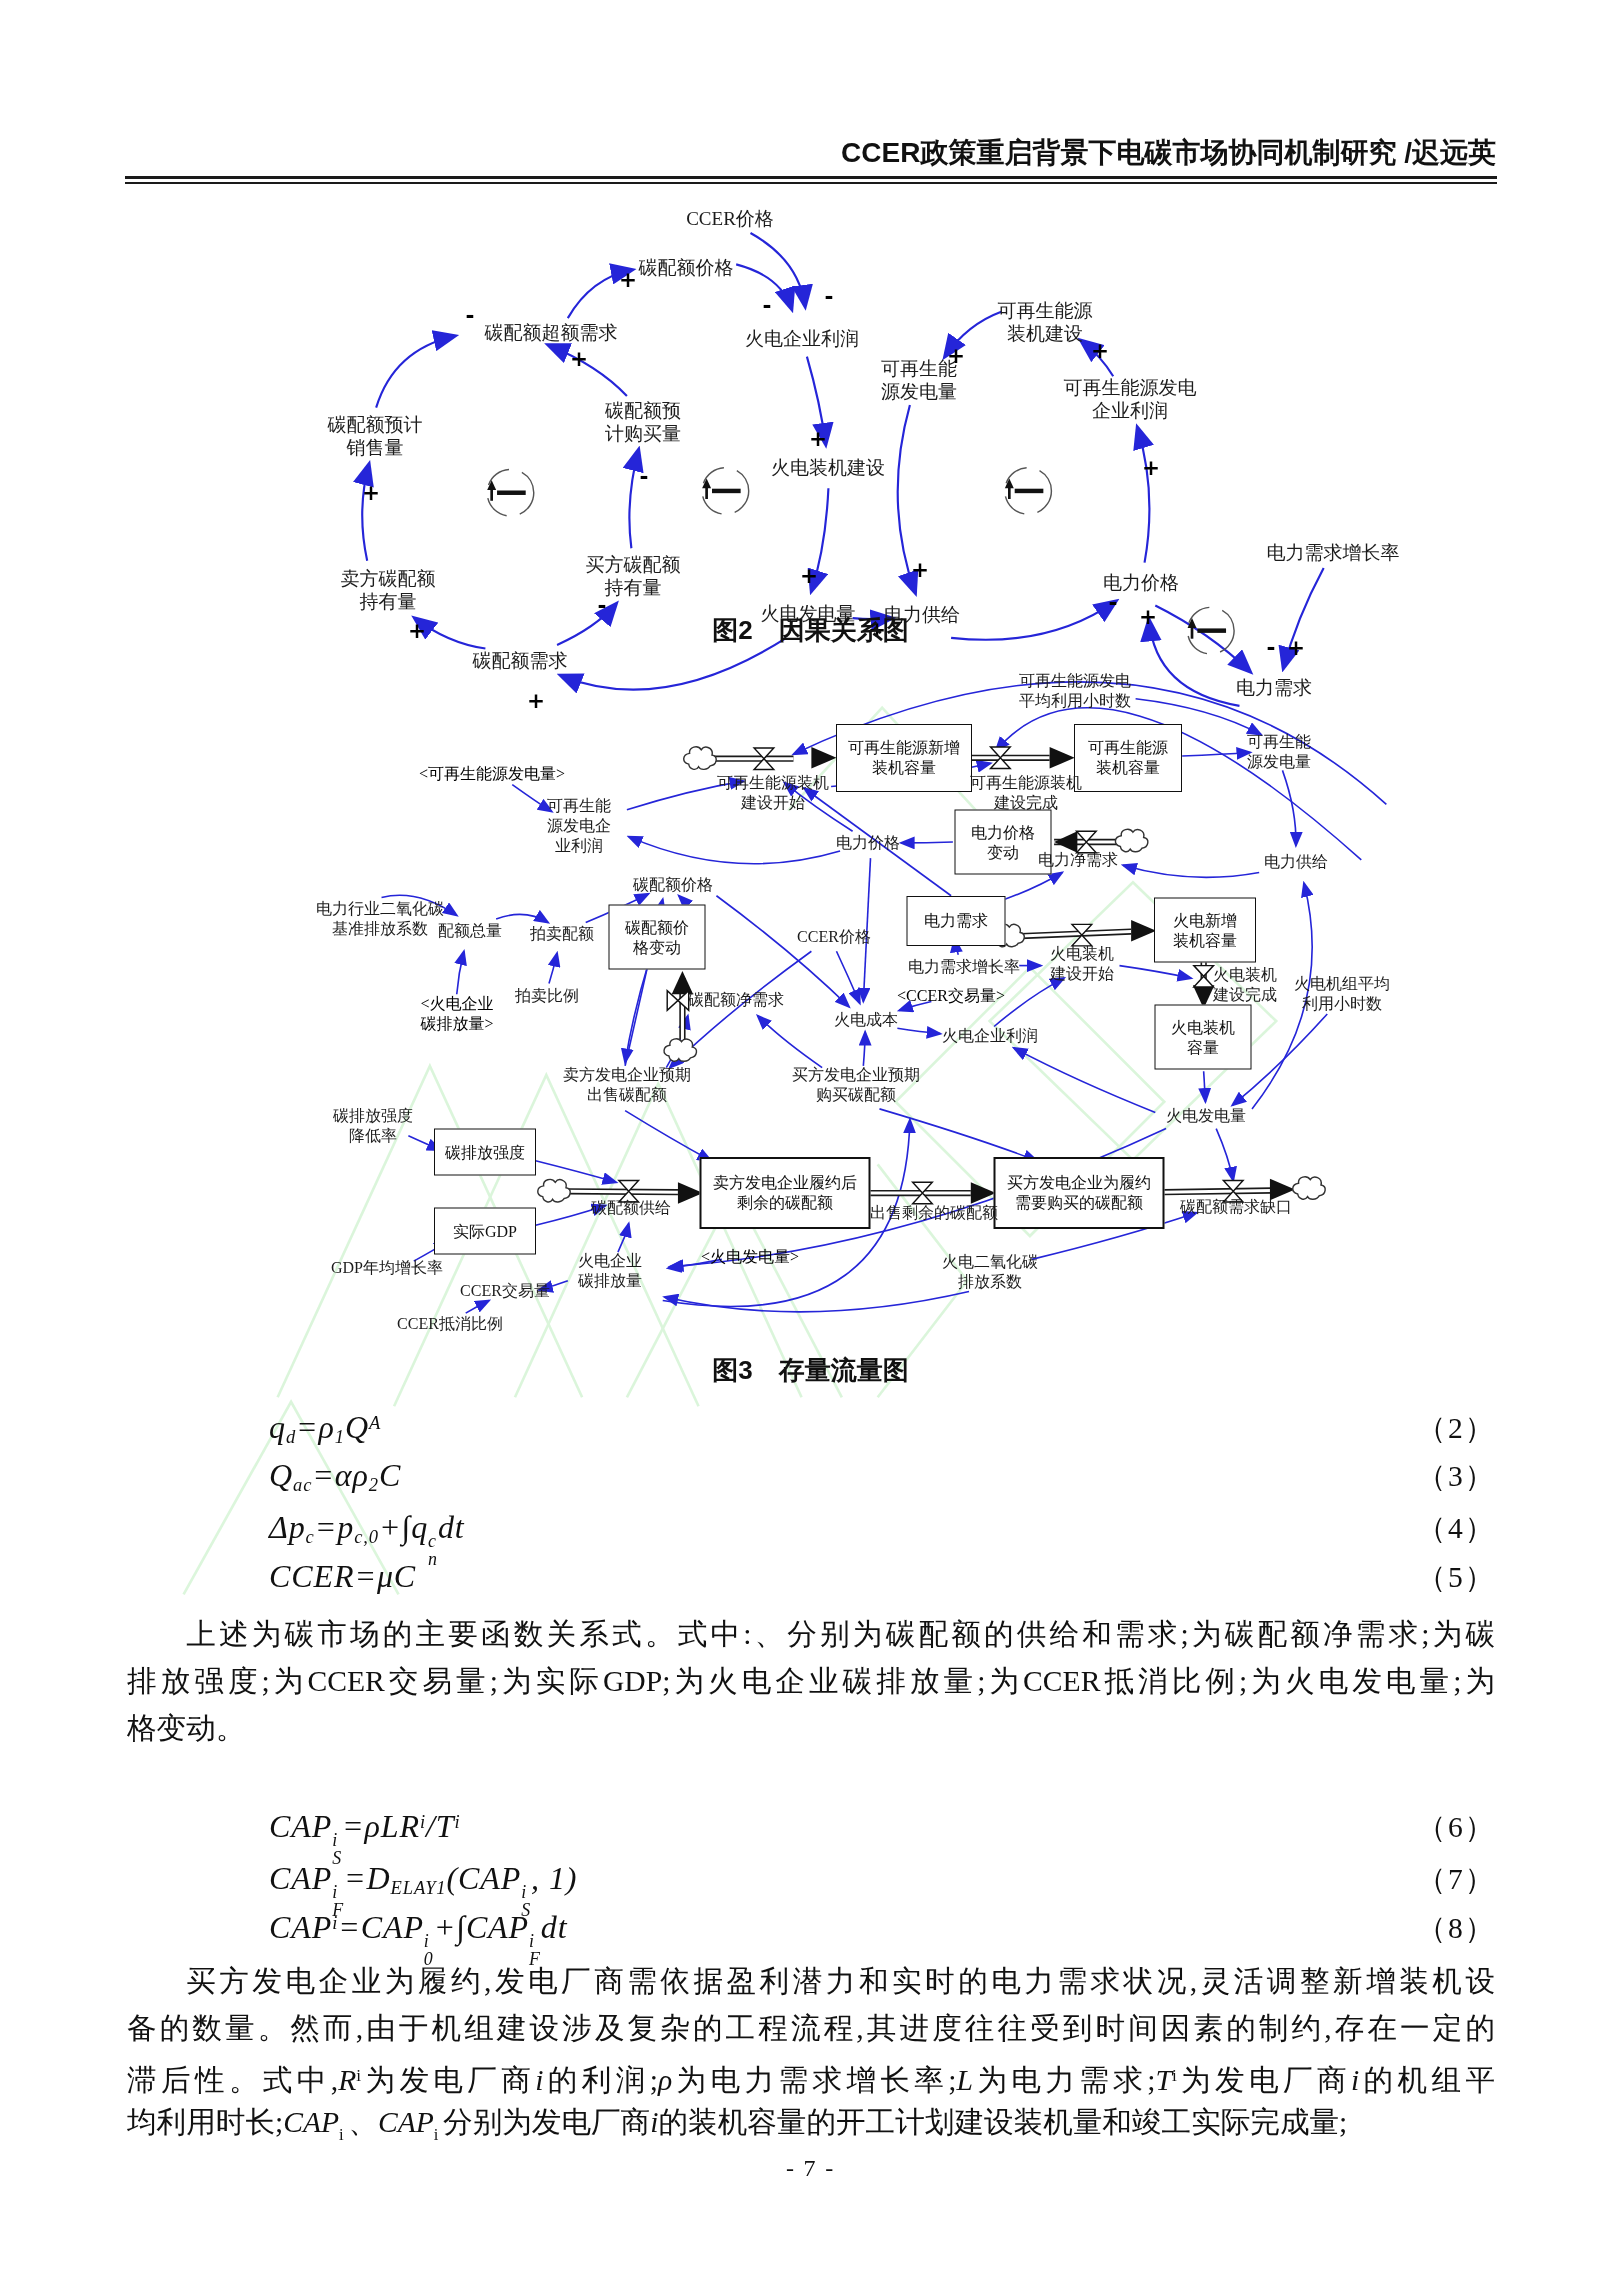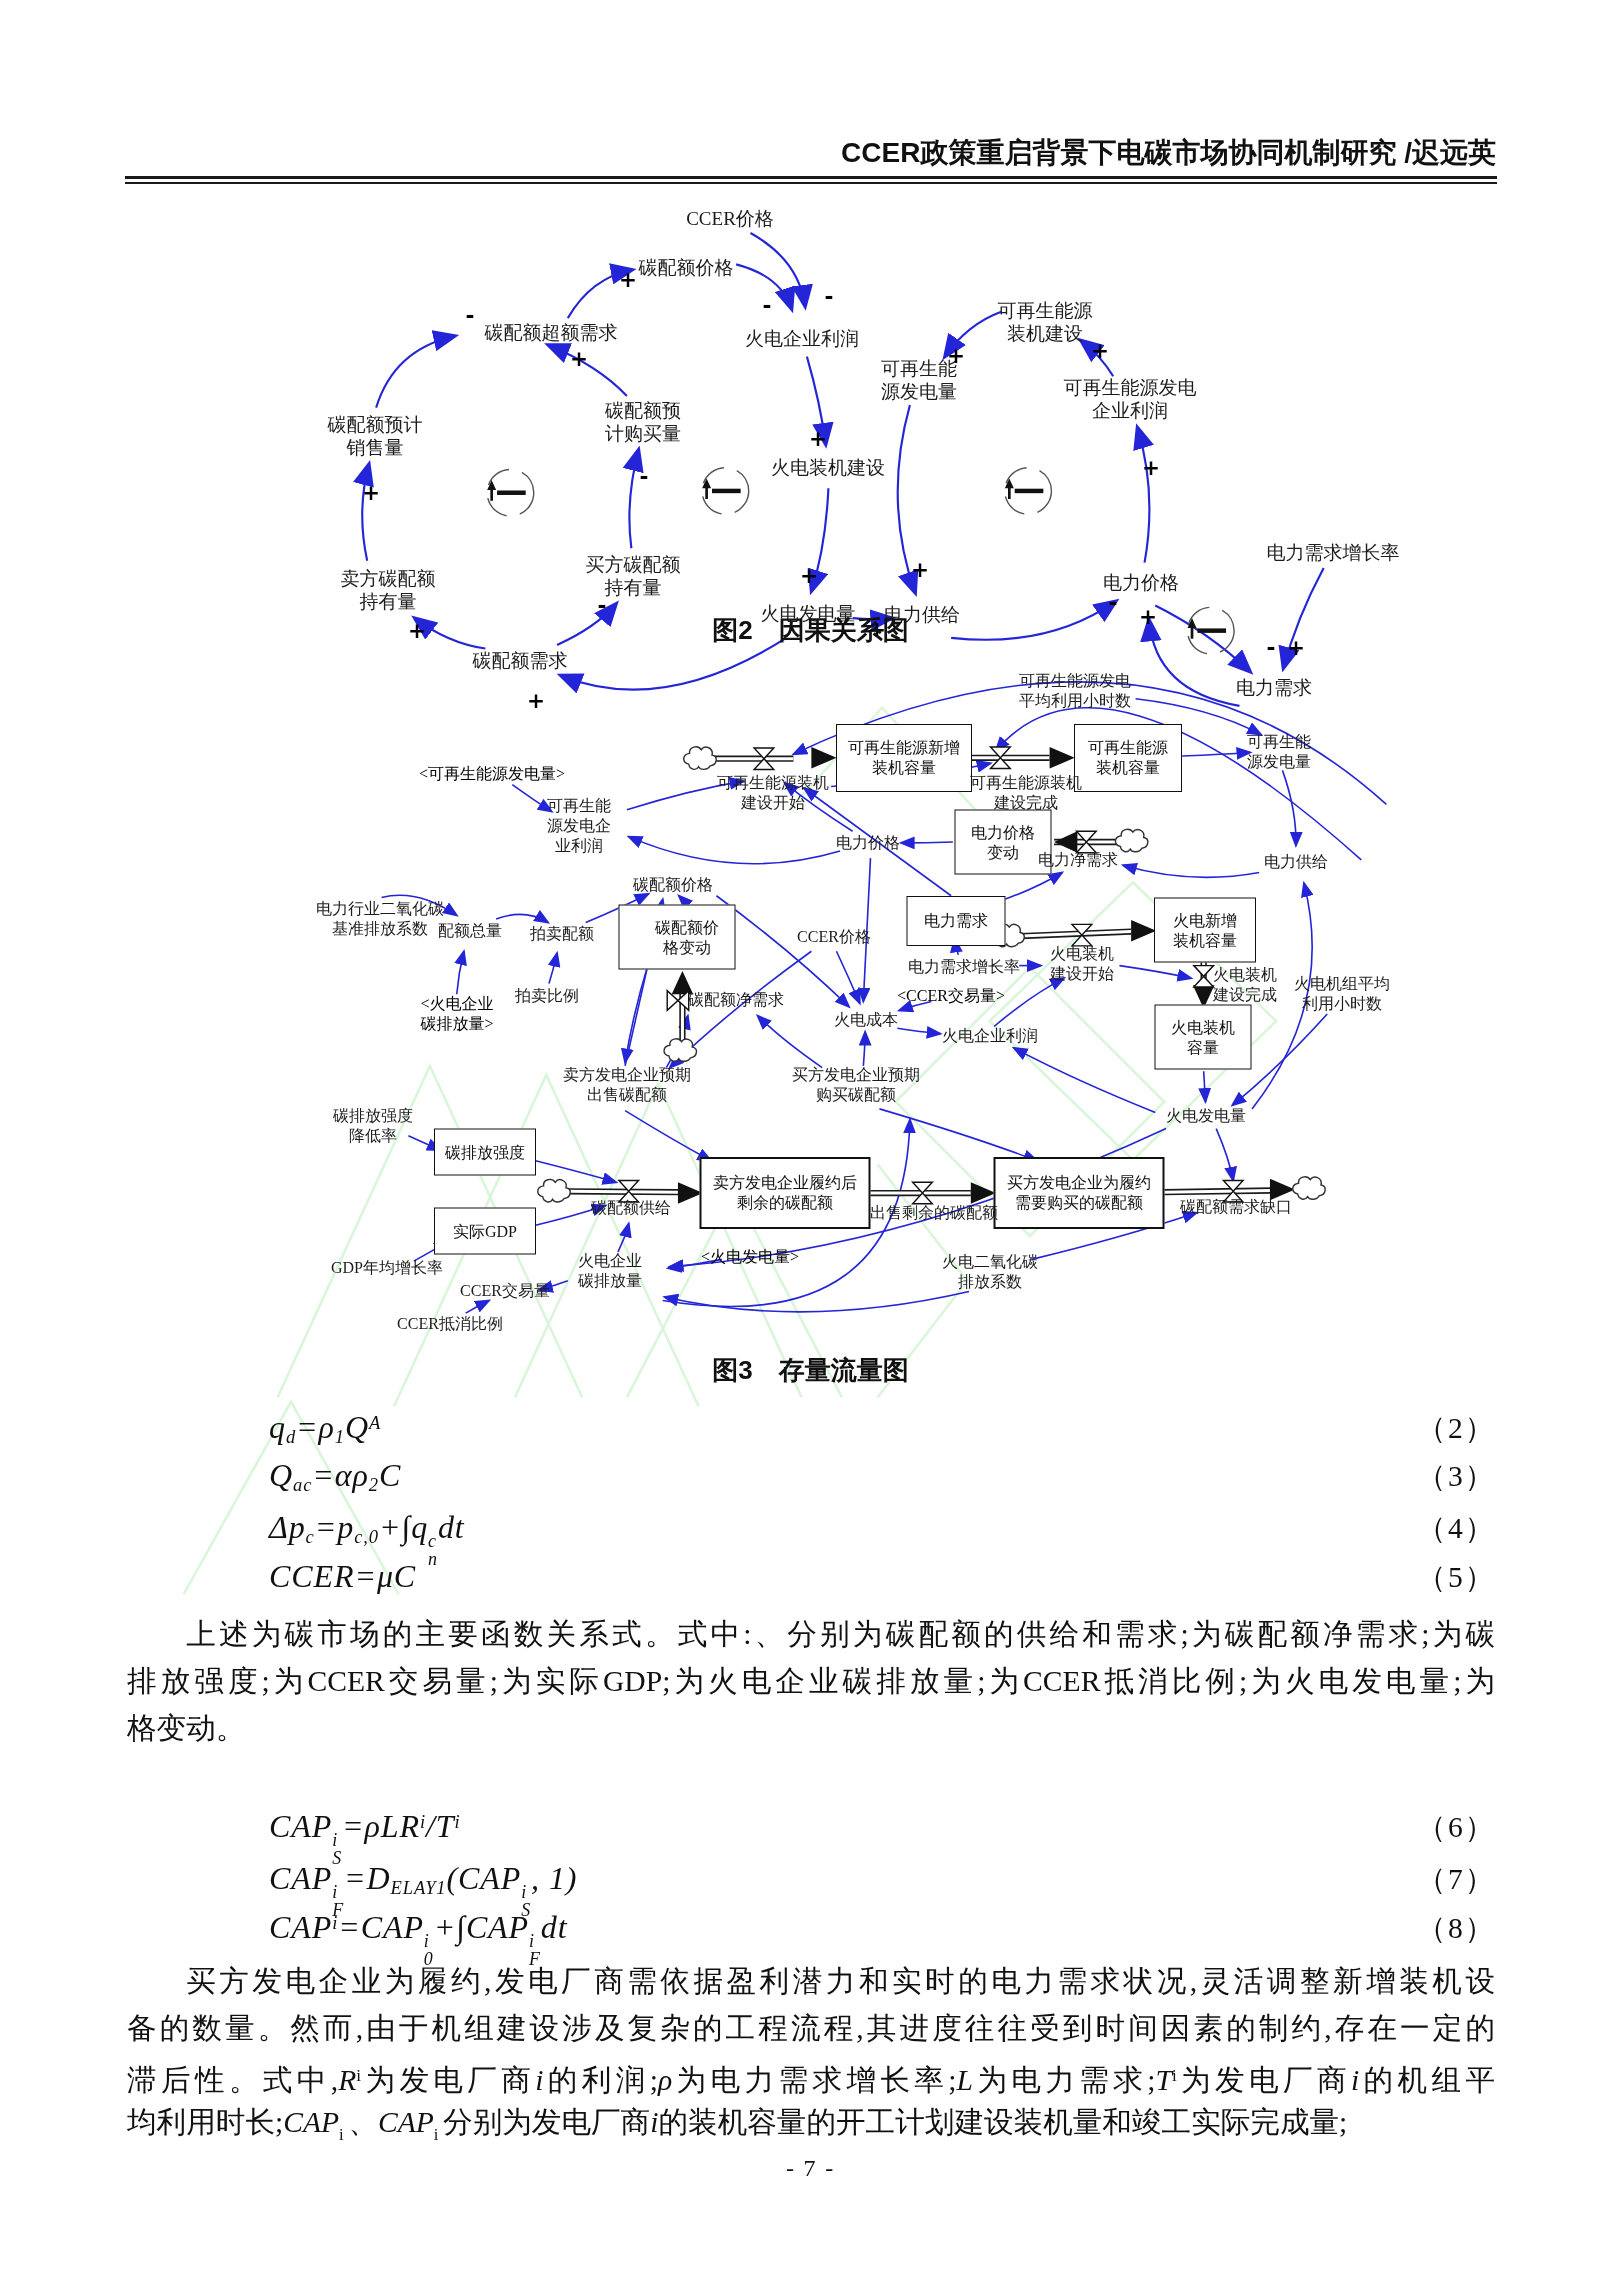--- a/index.html
+++ b/index.html
@@ -291,21 +291,21 @@
   <div class="cap" style="top:613px">图2　因果关系图</div>
 
   <div id="fig3layer">
       <div class="stock" style="left: 904px; top: 758px; width: 134px; height: 66px;">可再生能源新增
 装机容量</div>
       <div class="stock" style="left: 1128px; top: 758px; width: 106px; height: 66px;">可再生能源
 装机容量</div>
       <div class="stock" style="left: 1003px; top: 842px; width: 95px; height: 63px;">电力价格
 变动</div>
       <div class="stock" style="left: 956px; top: 921px; width: 97px; height: 48px;">电力需求</div>
-      <div class="stock" style="left: 677px; top: 937px; width: 95px; height: 63px; padding-left: 20px;">碳配额价
+      <div class="stock" style="left: 657px; top: 937px; width: 95px; height: 63px;">碳配额价
 格变动</div>
       <div class="stock" style="left: 1205px; top: 930px; width: 100px; height: 63px;">火电新增
 装机容量</div>
       <div class="stock" style="left: 1203px; top: 1037px; width: 95px; height: 63px;">火电装机
 容量</div>
       <div class="stock" style="left: 485px; top: 1152px; width: 100px; height: 45px;">碳排放强度</div>
       <div class="stock" style="left: 485px; top: 1231px; width: 100px; height: 45px;">实际GDP</div>
       <div class="stock big" style="left: 785px; top: 1193px; width: 167px; height: 68px;">卖方发电企业履约后
 剩余的碳配额</div>
       <div class="stock big" style="left: 1079px; top: 1193px; width: 167px; height: 68px;">买方发电企业为履约

